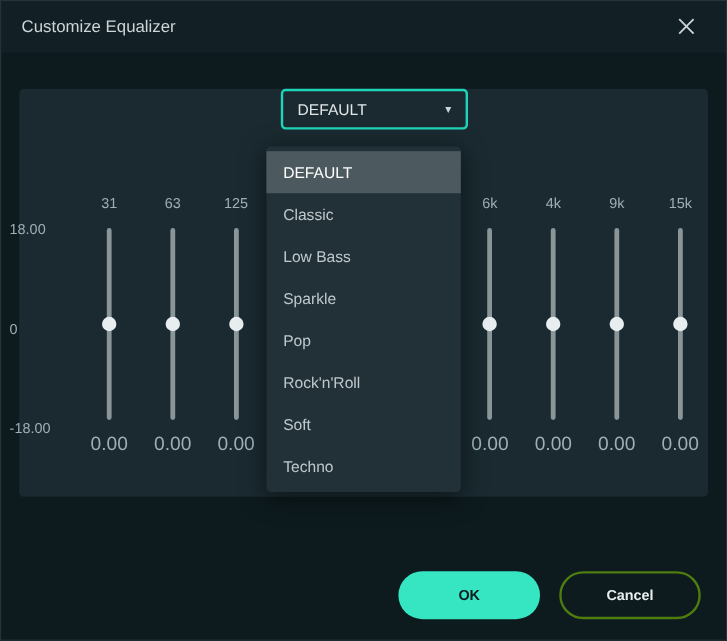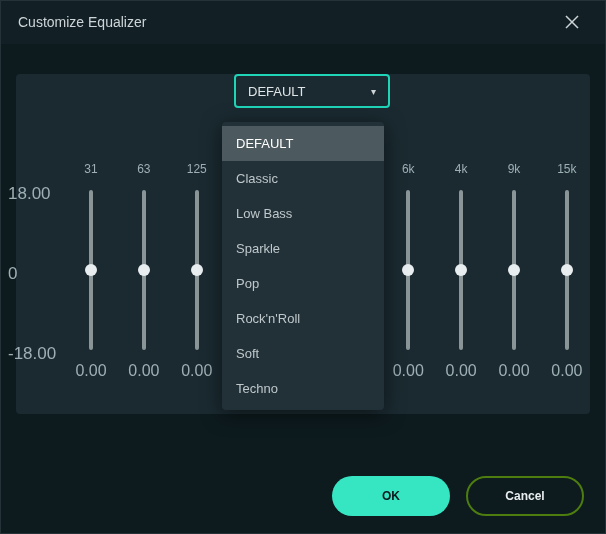--- a/index.html
+++ b/index.html
@@ -74,21 +74,21 @@
   .dropdown-item.selected { background: #4c5a60; color: #fff; }
   .axis-labels {
     position: absolute;
     left: 8px;
     top: 140px;
     height: 180px;
     width: 50px;
     display: flex;
     flex-direction: column;
     justify-content: space-between;
-    font-size: 17px;
+    font-size: 12px;
     color: #9fb0b5;
     text-align: left;
   }
   .bands {
     position: absolute;
     top: 110px;
     left: 66px;
     right: 14px;
     height: 240px;
     display: flex;

